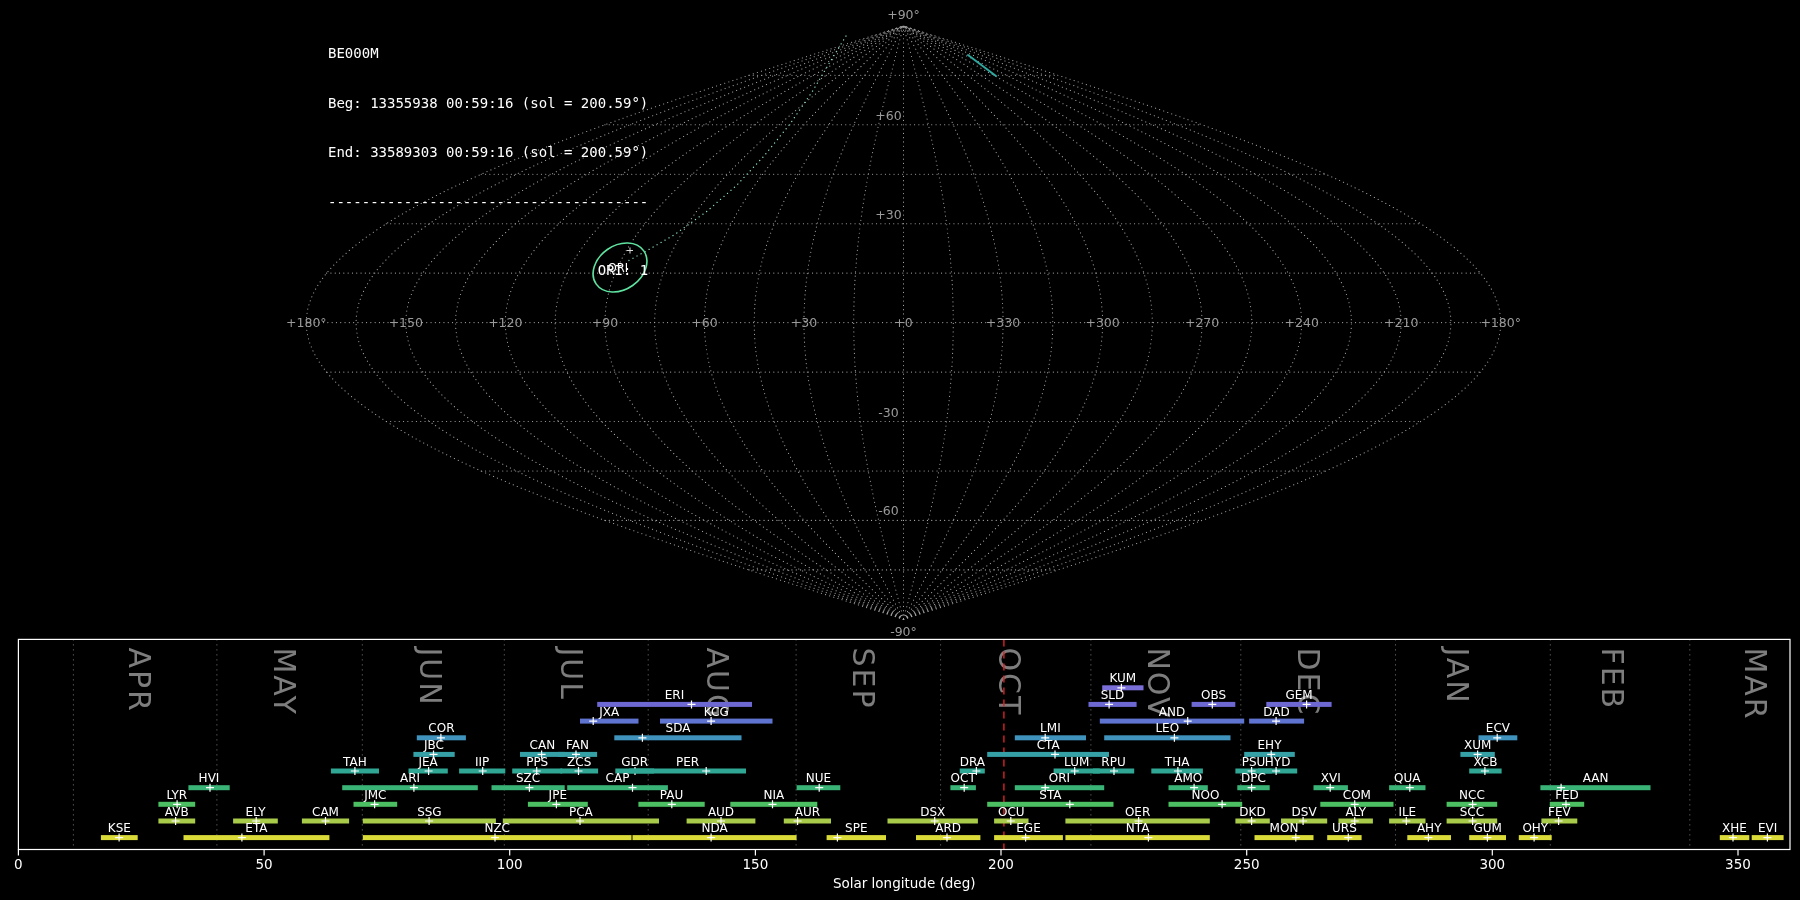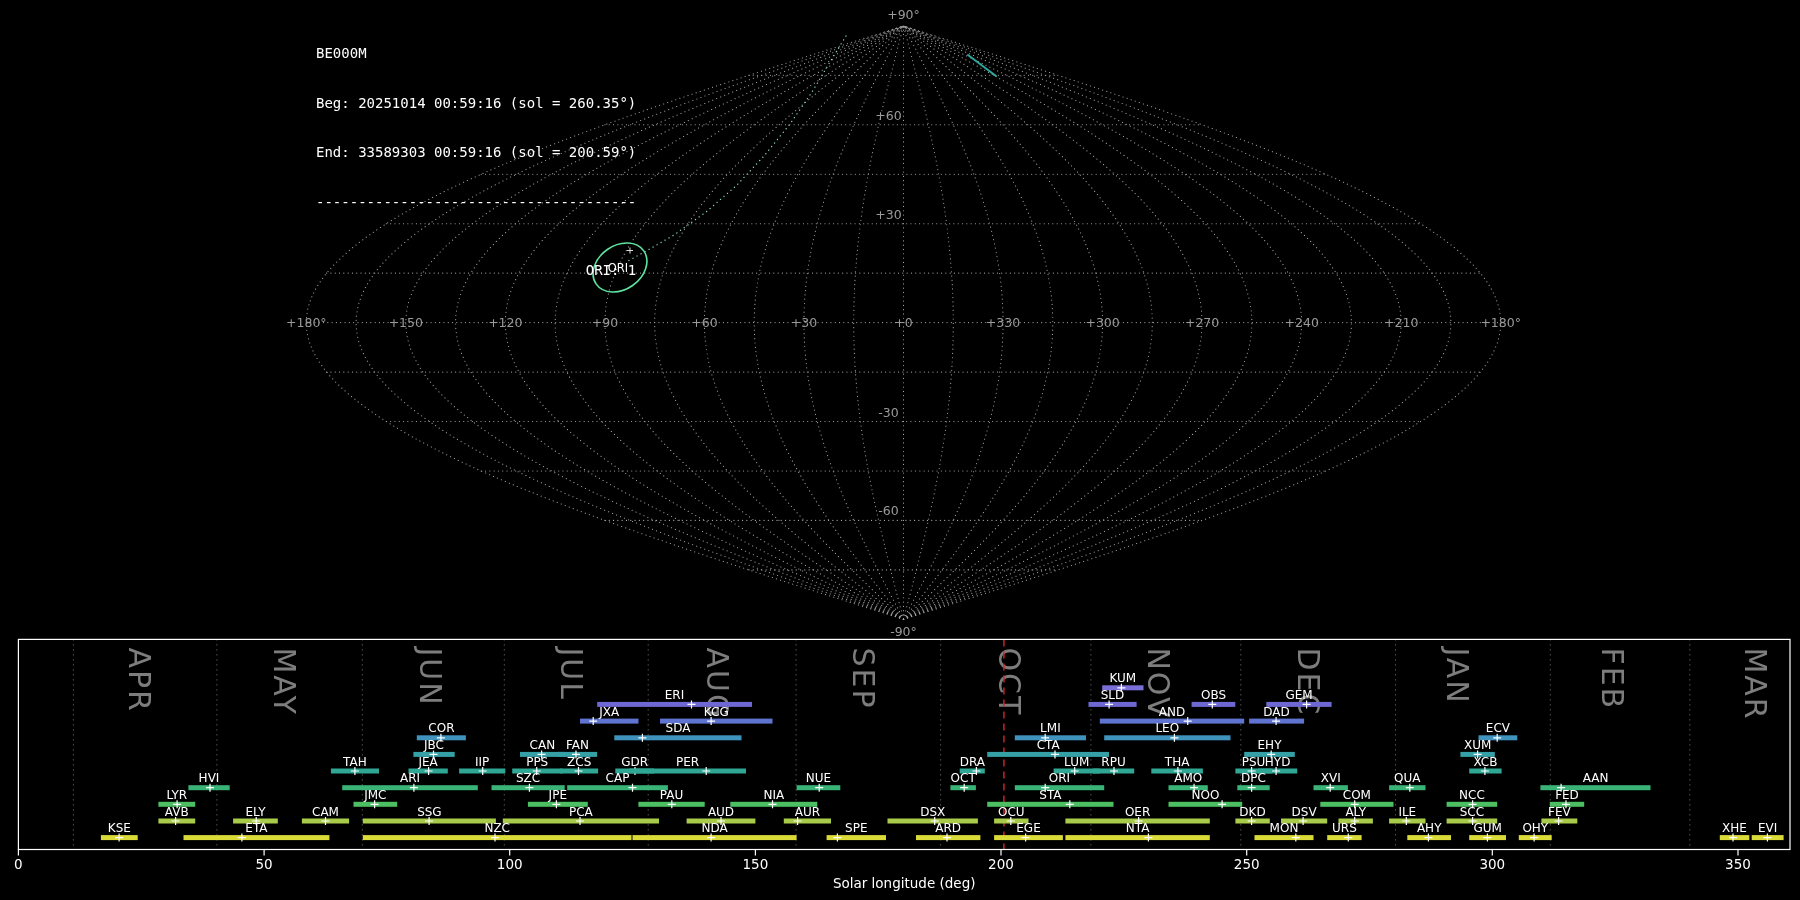--- a/index.html
+++ b/index.html
@@ -1,19 +1,19 @@
 <!DOCTYPE html>
 <html><head>
 <meta charset="utf-8">
 <style>
   html,body{margin:0;padding:0;background:#000;}
   body{width:1800px;height:900px;overflow:hidden;}
   .stage{position:relative;width:1531px;height:900px;background:#000;font-family:"DejaVu Sans",sans-serif;}
   svg{position:absolute;left:0;top:0;}
-  .hdr{position:absolute;left:316px;top:12px;color:#fff;
+  .hdr{position:absolute;left:328px;top:12px;color:#fff;
        font-family:"DejaVu Sans Mono","Liberation Mono",monospace;
        font-size:14px;line-height:1.18;white-space:pre;z-index:5;}
   .hdr .ori{margin-top:19px;text-align:right;}
 </style>
 </head>
 <body>
 
 <div class="stage">
   <svg id="plot" width="1800" height="900" viewBox="0 0 1800 900">
       <g fill="none" stroke="#b8b8b8" stroke-width="1.1" stroke-linecap="round" stroke-dasharray="0.1 4.2" opacity="0.9">
@@ -562,18 +562,18 @@
         <text x="1246.7" y="868.5" fill="#fff" font-size="13.5" text-anchor="middle">250</text>
         <line x1="1492.3" y1="849.5" x2="1492.3" y2="855.5" stroke="#fff" stroke-width="1.2"></line>
         <text x="1492.3" y="868.5" fill="#fff" font-size="13.5" text-anchor="middle">300</text>
         <line x1="1738.0" y1="849.5" x2="1738.0" y2="855.5" stroke="#fff" stroke-width="1.2"></line>
         <text x="1738.0" y="868.5" fill="#fff" font-size="13.5" text-anchor="middle">350</text>
         <text x="904.2" y="887.5" fill="#fff" font-size="13.5" text-anchor="middle">Solar longitude (deg)</text>
       </g>
     </svg>
   <div class="hdr">
     <div>BE000M</div>
-    <div>Beg: 20251014 00:59:16 (sol = 260.35°)</div>
+    <div>Beg: 13355938 00:59:16 (sol = 200.59°)</div>
     <div>End: 33589303 00:59:16 (sol = 200.59°)</div>
     <div>--------------------------------------</div>
     <div class="ori">ORI: 1</div>
   </div>
 </div>
 
 </body></html>

